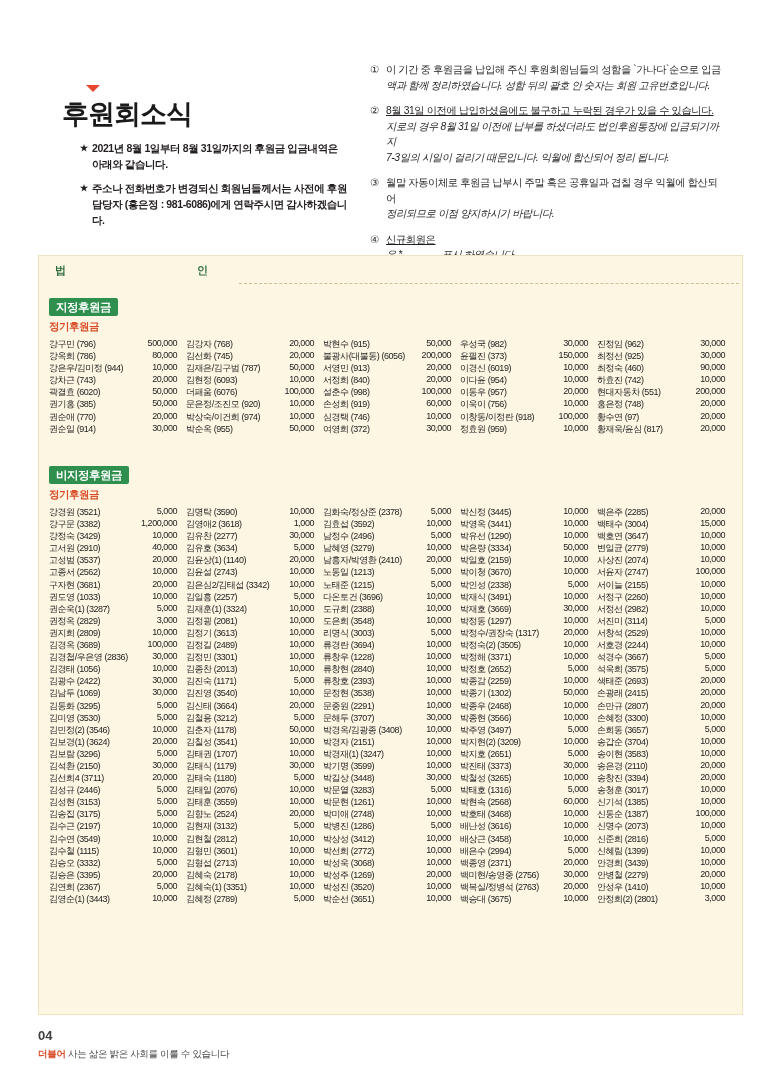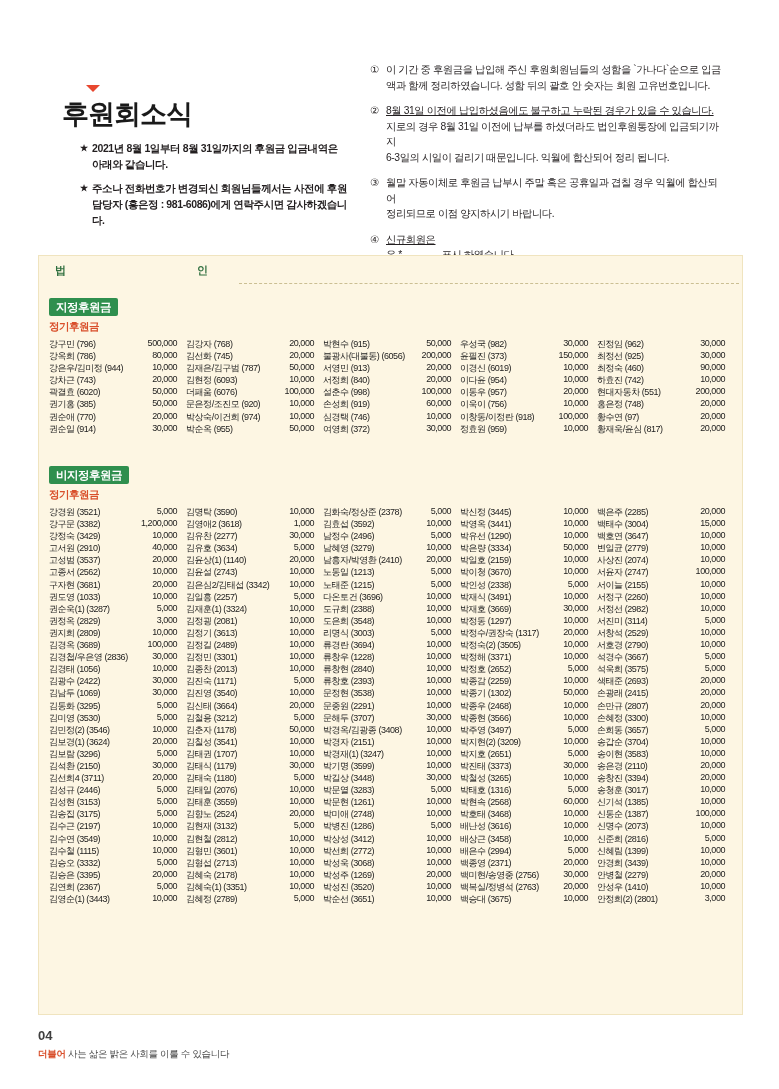--- a/index.html
+++ b/index.html
@@ -79,21 +79,21 @@
   }
   .right-note {
     position: relative;
     padding-left: 16px;
     margin-bottom: 10px;
   }
   .right-note .num {
     position: absolute; left: 0; top: 0;
   }
   .right-note .u { text-decoration: underline; }
-  .right-note .ind { display:block; }
+  .right-note .ind { display:block;font-style:italic; }
 
   
   .panel {
     position: absolute;
     left: 38px; top: 255px;
     width: 705px; height: 760px;
     background: #fdf6e3;
     border: 1px solid #f0e4bf;
   }
   .panel-tabs {
@@ -194,21 +194,21 @@
       <span>2021년 8월 1일부터 8월 31일까지의 후원금 입금내역은 아래와 같습니다.</span>
     </div>
     <div class="left-note">
       <span class="star">★</span>
       <span>주소나 전화번호가 변경되신 회원님들께서는 사전에 후원담당자 (홍은정 : 981-6086)에게 연락주시면 감사하겠습니다.</span>
     </div>
   </div>
 
   <div class="right-notes">
       <div class="right-note"><span class="num">①</span><span>이 기간 중 후원금을 납입해 주신 후원회원님들의 성함을 `가나다`순으로 입금</span><span class="ind" style="padding-left: 0px;">액과 함께 정리하였습니다. 성함 뒤의 괄호 안 숫자는 회원 고유번호입니다.</span></div>
-      <div class="right-note"><span class="num">②</span><span class="u">8월 31일 이전에 납입하셨음에도 불구하고 누락된 경우가 있을 수 있습니다.</span><span class="ind">지로의 경우 8월 31일 이전에 납부를 하셨더라도 법인후원통장에 입금되기까지</span><span class="ind" style="padding-left: 0px;">6-3일의 시일이 걸리기 때문입니다. 익월에 합산되어 정리 됩니다.</span></div>
+      <div class="right-note"><span class="num">②</span><span class="u">8월 31일 이전에 납입하셨음에도 불구하고 누락된 경우가 있을 수 있습니다.</span><span class="ind">지로의 경우 8월 31일 이전에 납부를 하셨더라도 법인후원통장에 입금되기까지</span><span class="ind" style="padding-left: 0px;">7-3일의 시일이 걸리기 때문입니다. 익월에 합산되어 정리 됩니다.</span></div>
       <div class="right-note"><span class="num">③</span><span>월말 자동이체로 후원금 납부시 주말 혹은 공휴일과 겹칠 경우 익월에 합산되어</span><span class="ind" style="padding-left: 0px;">정리되므로 이점 양지하시기 바랍니다.</span></div>
       <div class="right-note"><span class="num">④</span><span class="u">신규회원은</span><span class="ind">은 *_______ 표시 하였습니다.</span></div>
     </div>
 </div>
 
 <div class="panel">
   <div class="panel-tabs">
     <div class="tab tab-a">법</div>
     <div class="tab tab-b">인</div>
     <div class="dash-line"></div>
@@ -967,21 +967,21 @@
         </div>
         <div class="entry">
           <span class="nm">서진미 (3114)</span>
           <span class="amt" style="left: 0px; width: 128px;">5,000</span>
         </div>
         <div class="entry">
           <span class="nm">서창석 (2529)</span>
           <span class="amt" style="left: 0px; width: 128px;">10,000</span>
         </div>
         <div class="entry">
-          <span class="nm">서호경 (2790)</span>
+          <span class="nm">서호경 (2244)</span>
           <span class="amt" style="left: 0px; width: 128px;">10,000</span>
         </div>
         <div class="entry">
           <span class="nm">석경수 (3667)</span>
           <span class="amt" style="left: 0px; width: 128px;">5,000</span>
         </div>
         <div class="entry">
           <span class="nm">석욱희 (3575)</span>
           <span class="amt" style="left: 0px; width: 128px;">5,000</span>
         </div>

